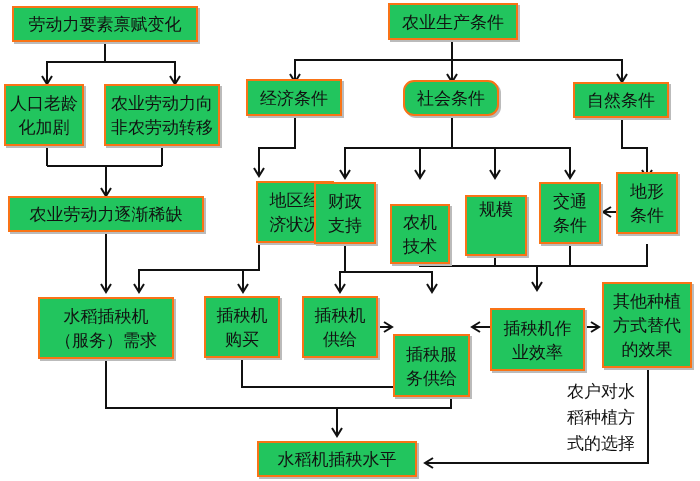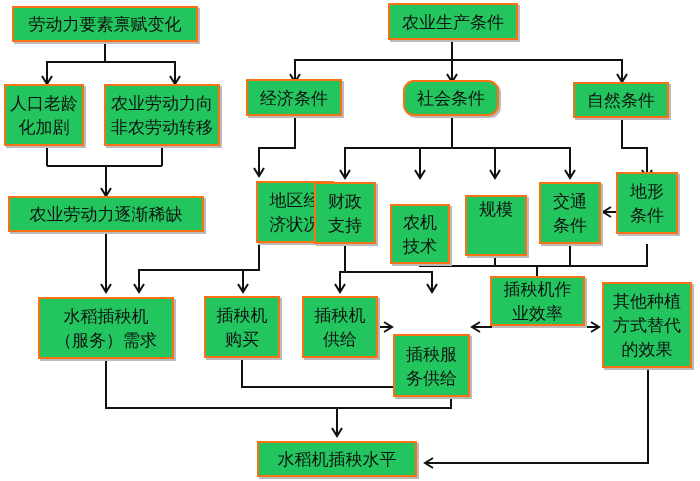--- a/index.html
+++ b/index.html
@@ -141,28 +141,33 @@
   <div class="node" style="left:302px;top:296px;width:76px;height:62px;flex-direction:column;">
       <span>插秧机</span>
       <span>供给</span>
     </div>
 
   <div class="node" style="left:393px;top:295px;width:77px;height:63px;flex-direction:column;margin-top:39px;">
       <span>插秧服</span>
       <span>务供给</span>
     </div>
 
-  <div class="node" style="left:490px;top:276px;width:95px;height:50px;flex-direction:column;">
+  <div class="node" style="left:490px;top:308px;width:95px;height:63px;flex-direction:column;">
       <span>插秧机作</span>
       <span>业效率</span>
     </div>
 
   <div class="node" style="left:602px;top:282px;width:90px;height:86px;flex-direction:column;">
       <span>其他种植</span>
       <span>方式替代</span>
       <span>的效果</span>
     </div>
 
   <div class="node" style="left:257px;top:441px;width:160px;height:36px;">
       <span>水稻机插秧水平</span>
     </div>
 
+  <div class="label" style="left:567px;top:378px;">
+    <span style="display:block">农户对水</span>
+    <span style="display:block">稻种植方</span>
+    <span style="display:block">式的选择</span>
+  </div>
 </div>
 
 </body></html>

